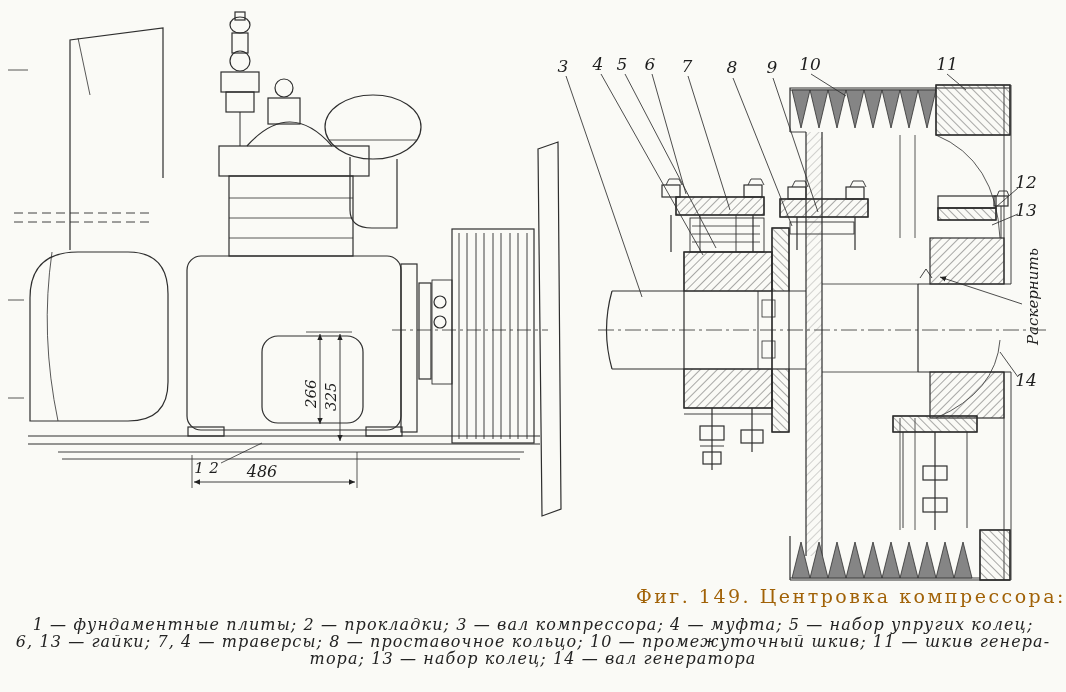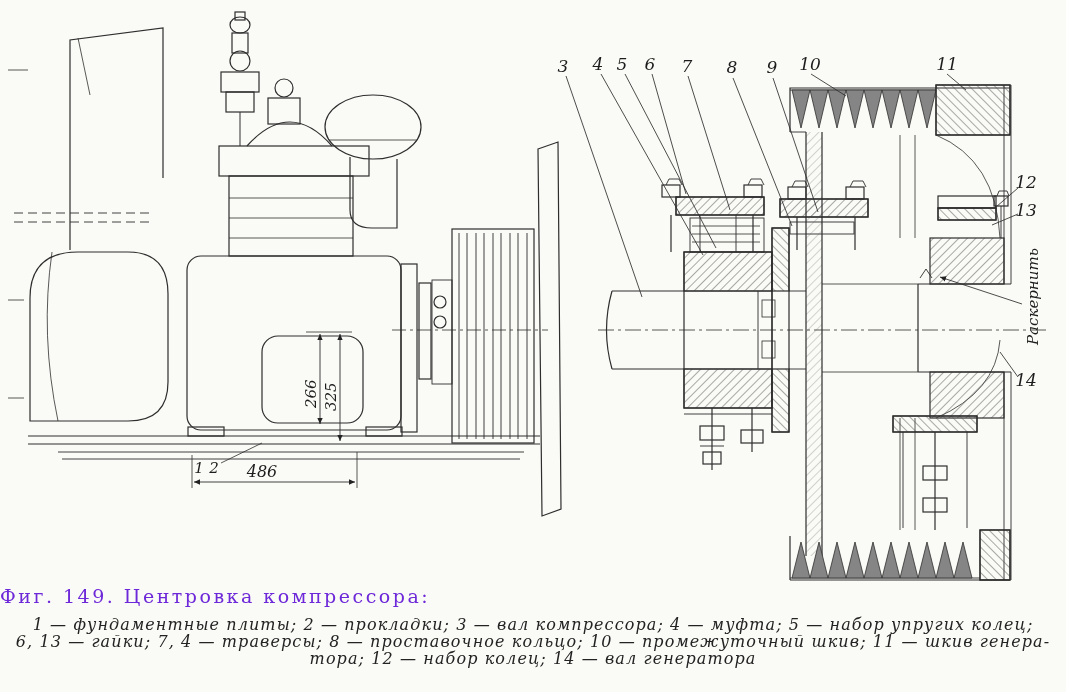--- a/index.html
+++ b/index.html
@@ -7,23 +7,23 @@
     width: 1066px; height: 692px;
     background: #fafaf6;
     font-family: "DejaVu Serif", serif;
     position: relative;
     overflow: hidden;
     color: #1c1c1c;
   }
   .drawing-svg { position: absolute; top: 0; left: 0; }
   .caption {
     position: absolute; top: 585px; left: 0; width: 100%;
-    text-align: left;
+    text-align: right;
     font-size: 19px; letter-spacing: 2.5px;
-    color: #6d28d9;
+    color: #a16207;
   }
   .legend {
     position: absolute; top: 616px; left: 0; width: 100%;
     text-align: center;
     font-style: italic;
     font-size: 16px; letter-spacing: 1.1px;
     line-height: 17px;
     color: #232323;
   }
   .legend div { white-space: nowrap; }
@@ -266,14 +266,14 @@
     <text transform="translate(336,411) rotate(-90)" text-anchor="start" font-size="15">325</text>
     <text x="262" y="477" font-size="16">486</text>
   </g>
 </svg>
 
 <div class="caption">Фиг. 149. Центровка компрессора:</div>
 
 <div class="legend">
   <div>1 — фундаментные плиты; 2 — прокладки; 3 — вал компрессора; 4 — муфта; 5 — набор упругих колец;</div>
   <div>6, 13 — гайки; 7, 4 — траверсы; 8 — проставочное кольцо; 10 — промежуточный шкив; 11 — шкив генера-</div>
-  <div>тора; 12 — набор колец; 14 — вал генератора</div>
+  <div>тора; 13 — набор колец; 14 — вал генератора</div>
 </div>
 
 </body></html>

